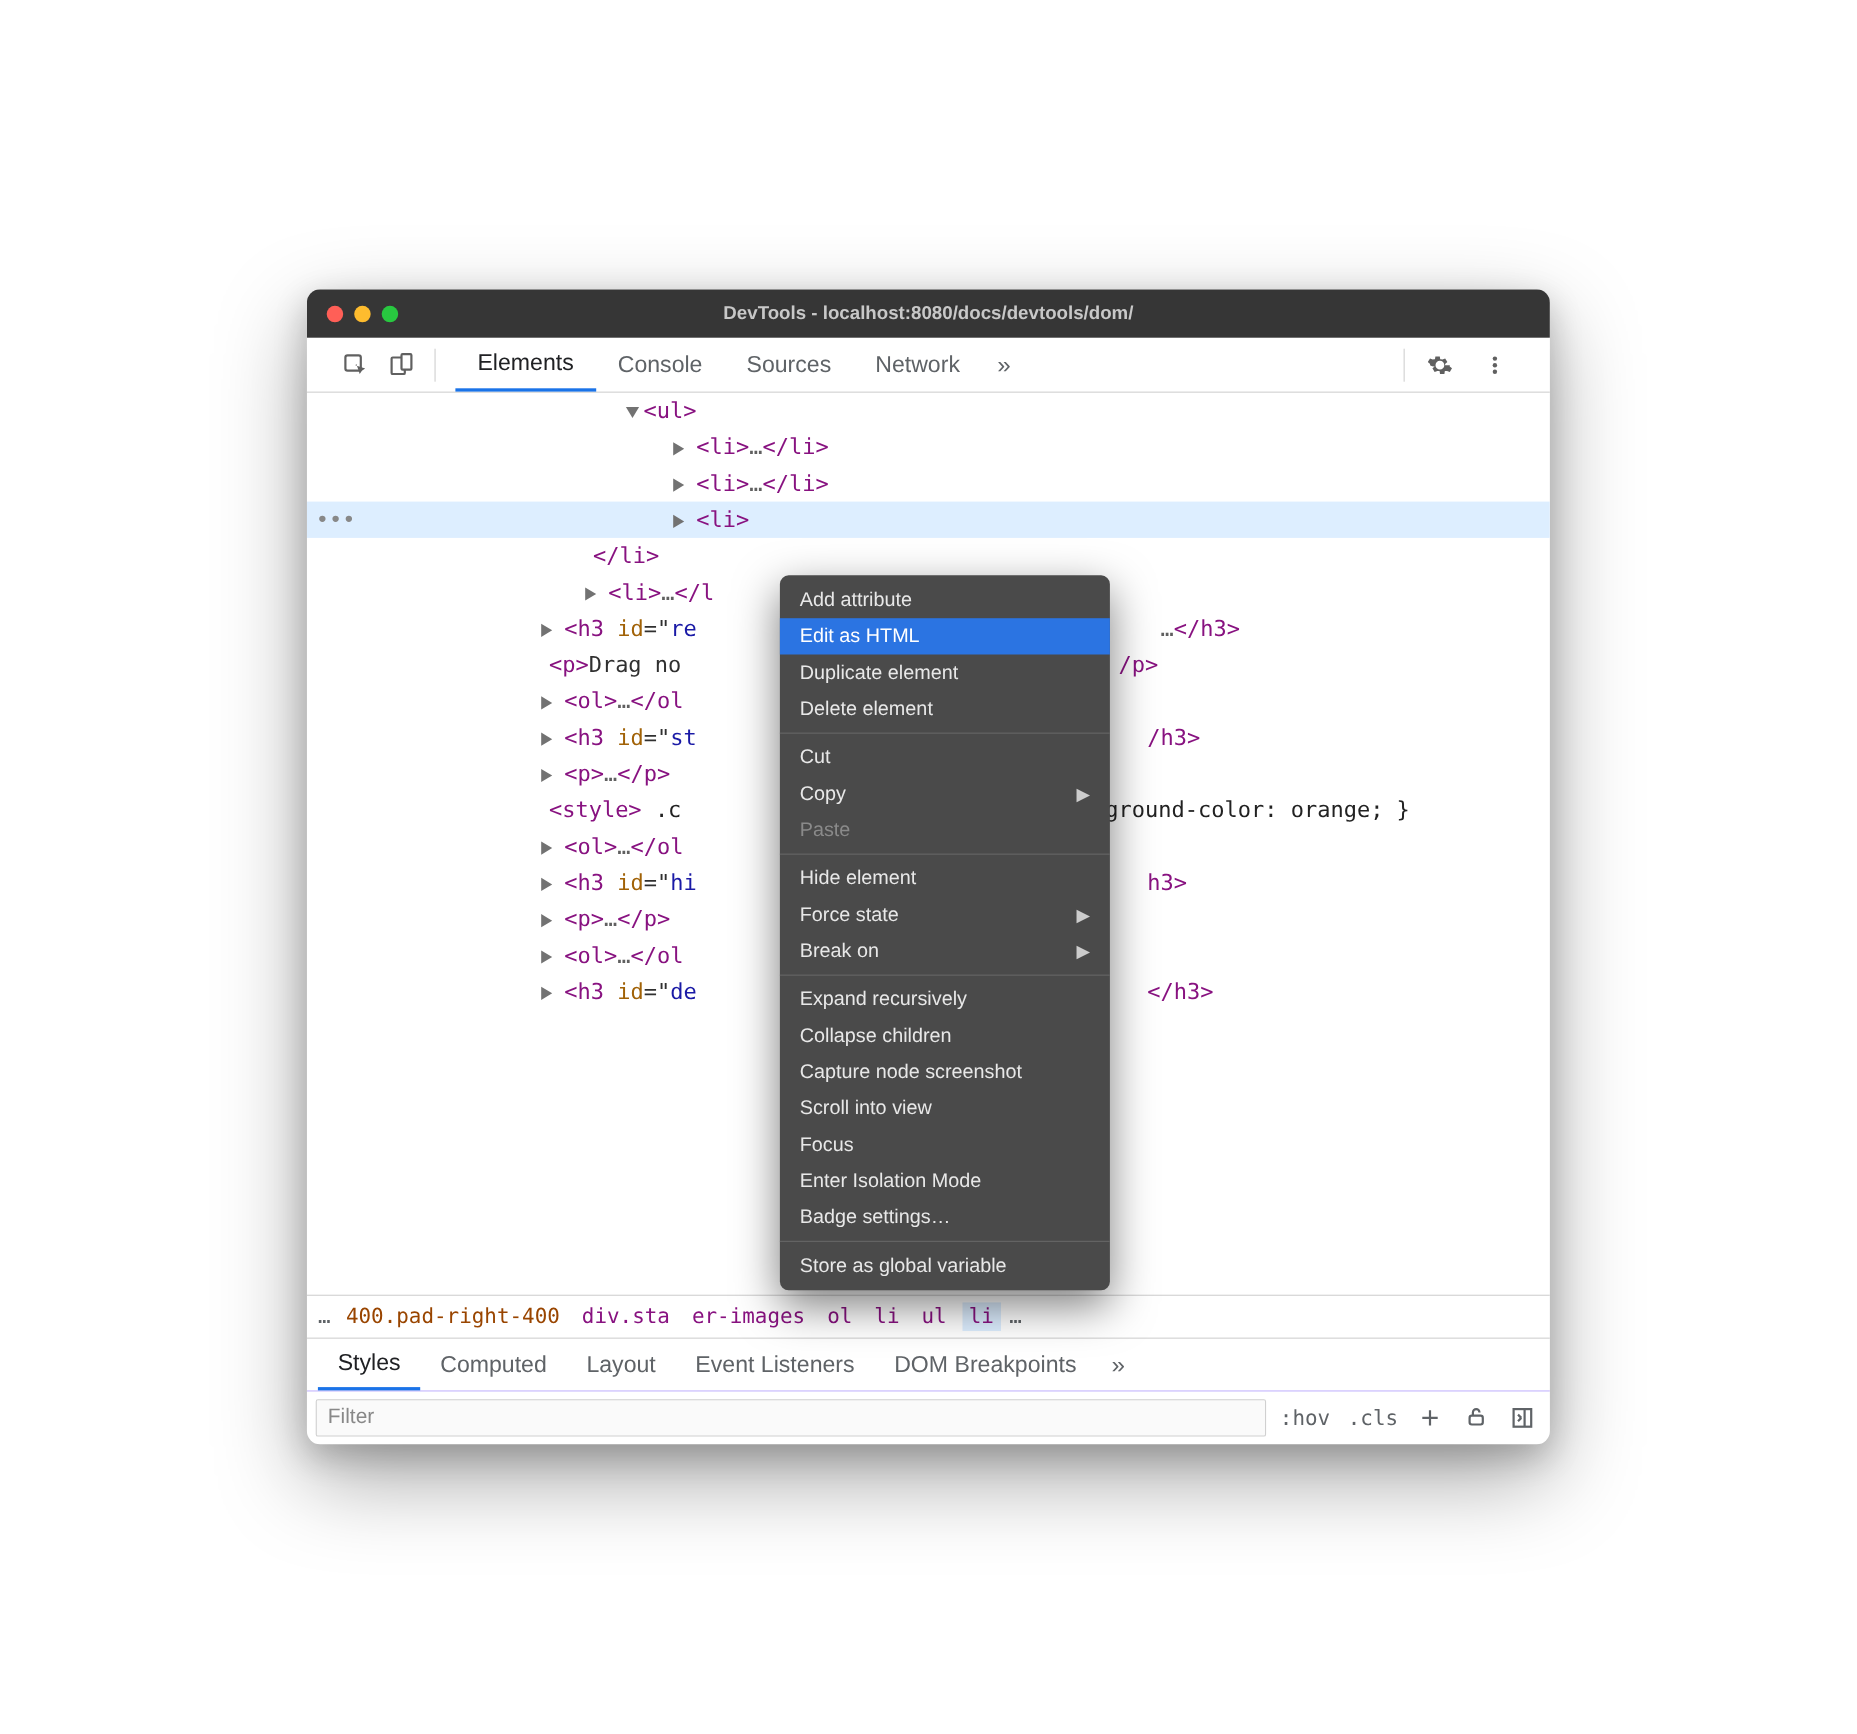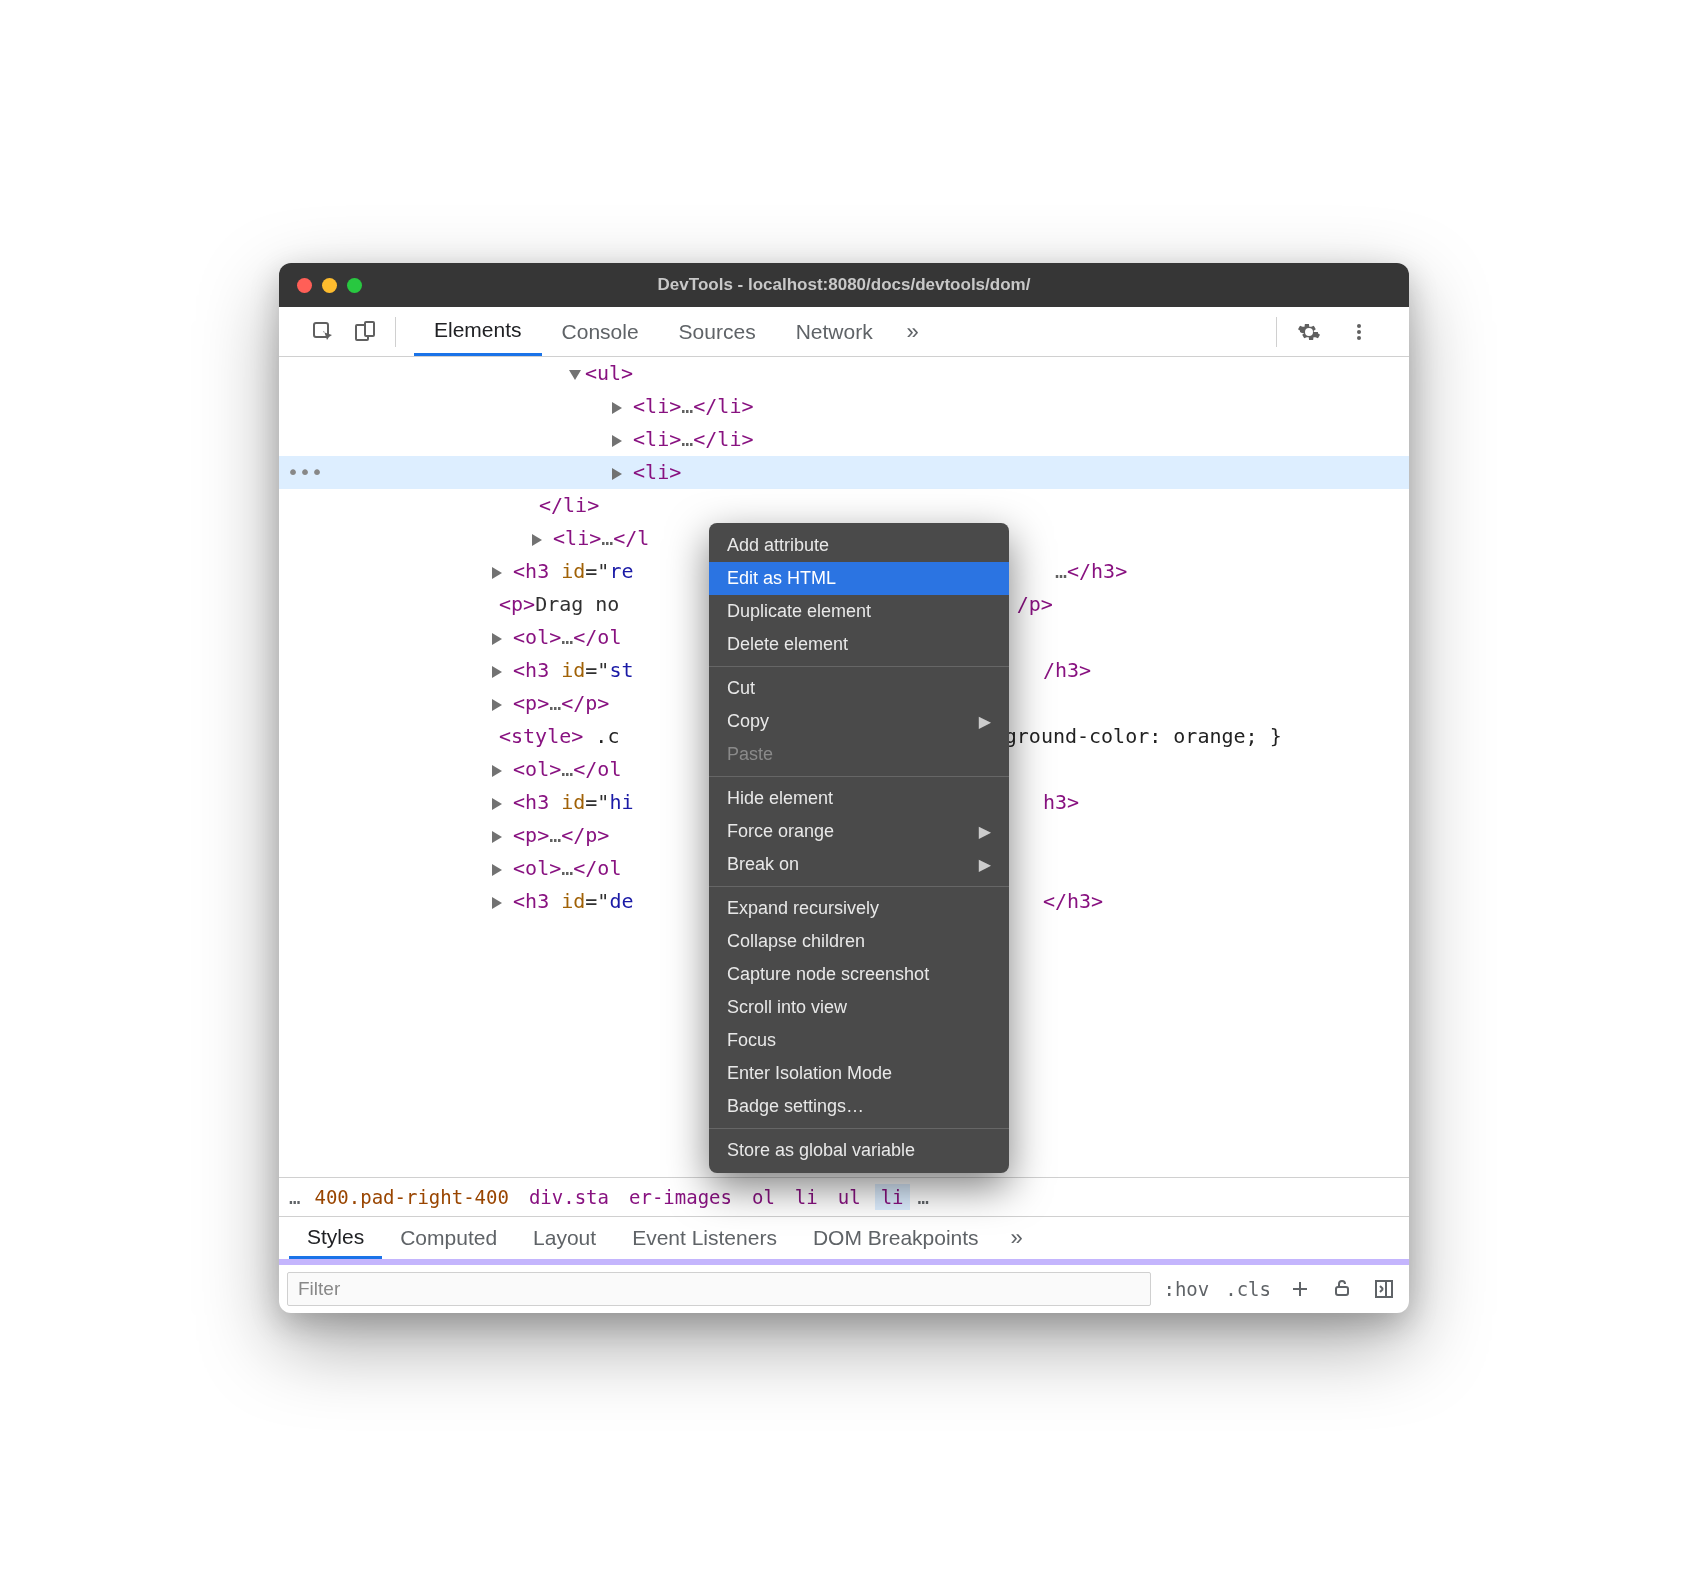--- a/index.html
+++ b/index.html
@@ -106,21 +106,21 @@
 }
 .bc-ell { color: #5f6367; }
 .bc-item { color: #881280; padding: 2px 6px; cursor: pointer; white-space: nowrap; }
 .bc-item.sel { background: #ddeeff; }
 
 .subtabs {
   height: 48px;
   display: flex;
   align-items: center;
   padding: 0 10px;
-  border-bottom: 6px solid #c4b5fd;
+  border-bottom: 1px solid #c4b5fd;
 }
 .subtab {
   padding: 0 18px;
   height: 100%;
   display: flex;
   align-items: center;
   font-size: 21px;
   color: #5f6367;
   cursor: pointer;
 }
@@ -310,21 +310,21 @@
         <span class="ctx-sub">▶</span>
       </div>
       <div class="ctx-item disabled">
         <span>Paste</span>
       </div>
       <div class="ctx-sep"></div>
       <div class="ctx-item">
         <span>Hide element</span>
       </div>
       <div class="ctx-item">
-        <span>Force orange</span>
+        <span>Force state</span>
         <span class="ctx-sub">▶</span>
       </div>
       <div class="ctx-item">
         <span>Break on</span>
         <span class="ctx-sub">▶</span>
       </div>
       <div class="ctx-sep"></div>
       <div class="ctx-item">
         <span>Expand recursively</span>
       </div>

